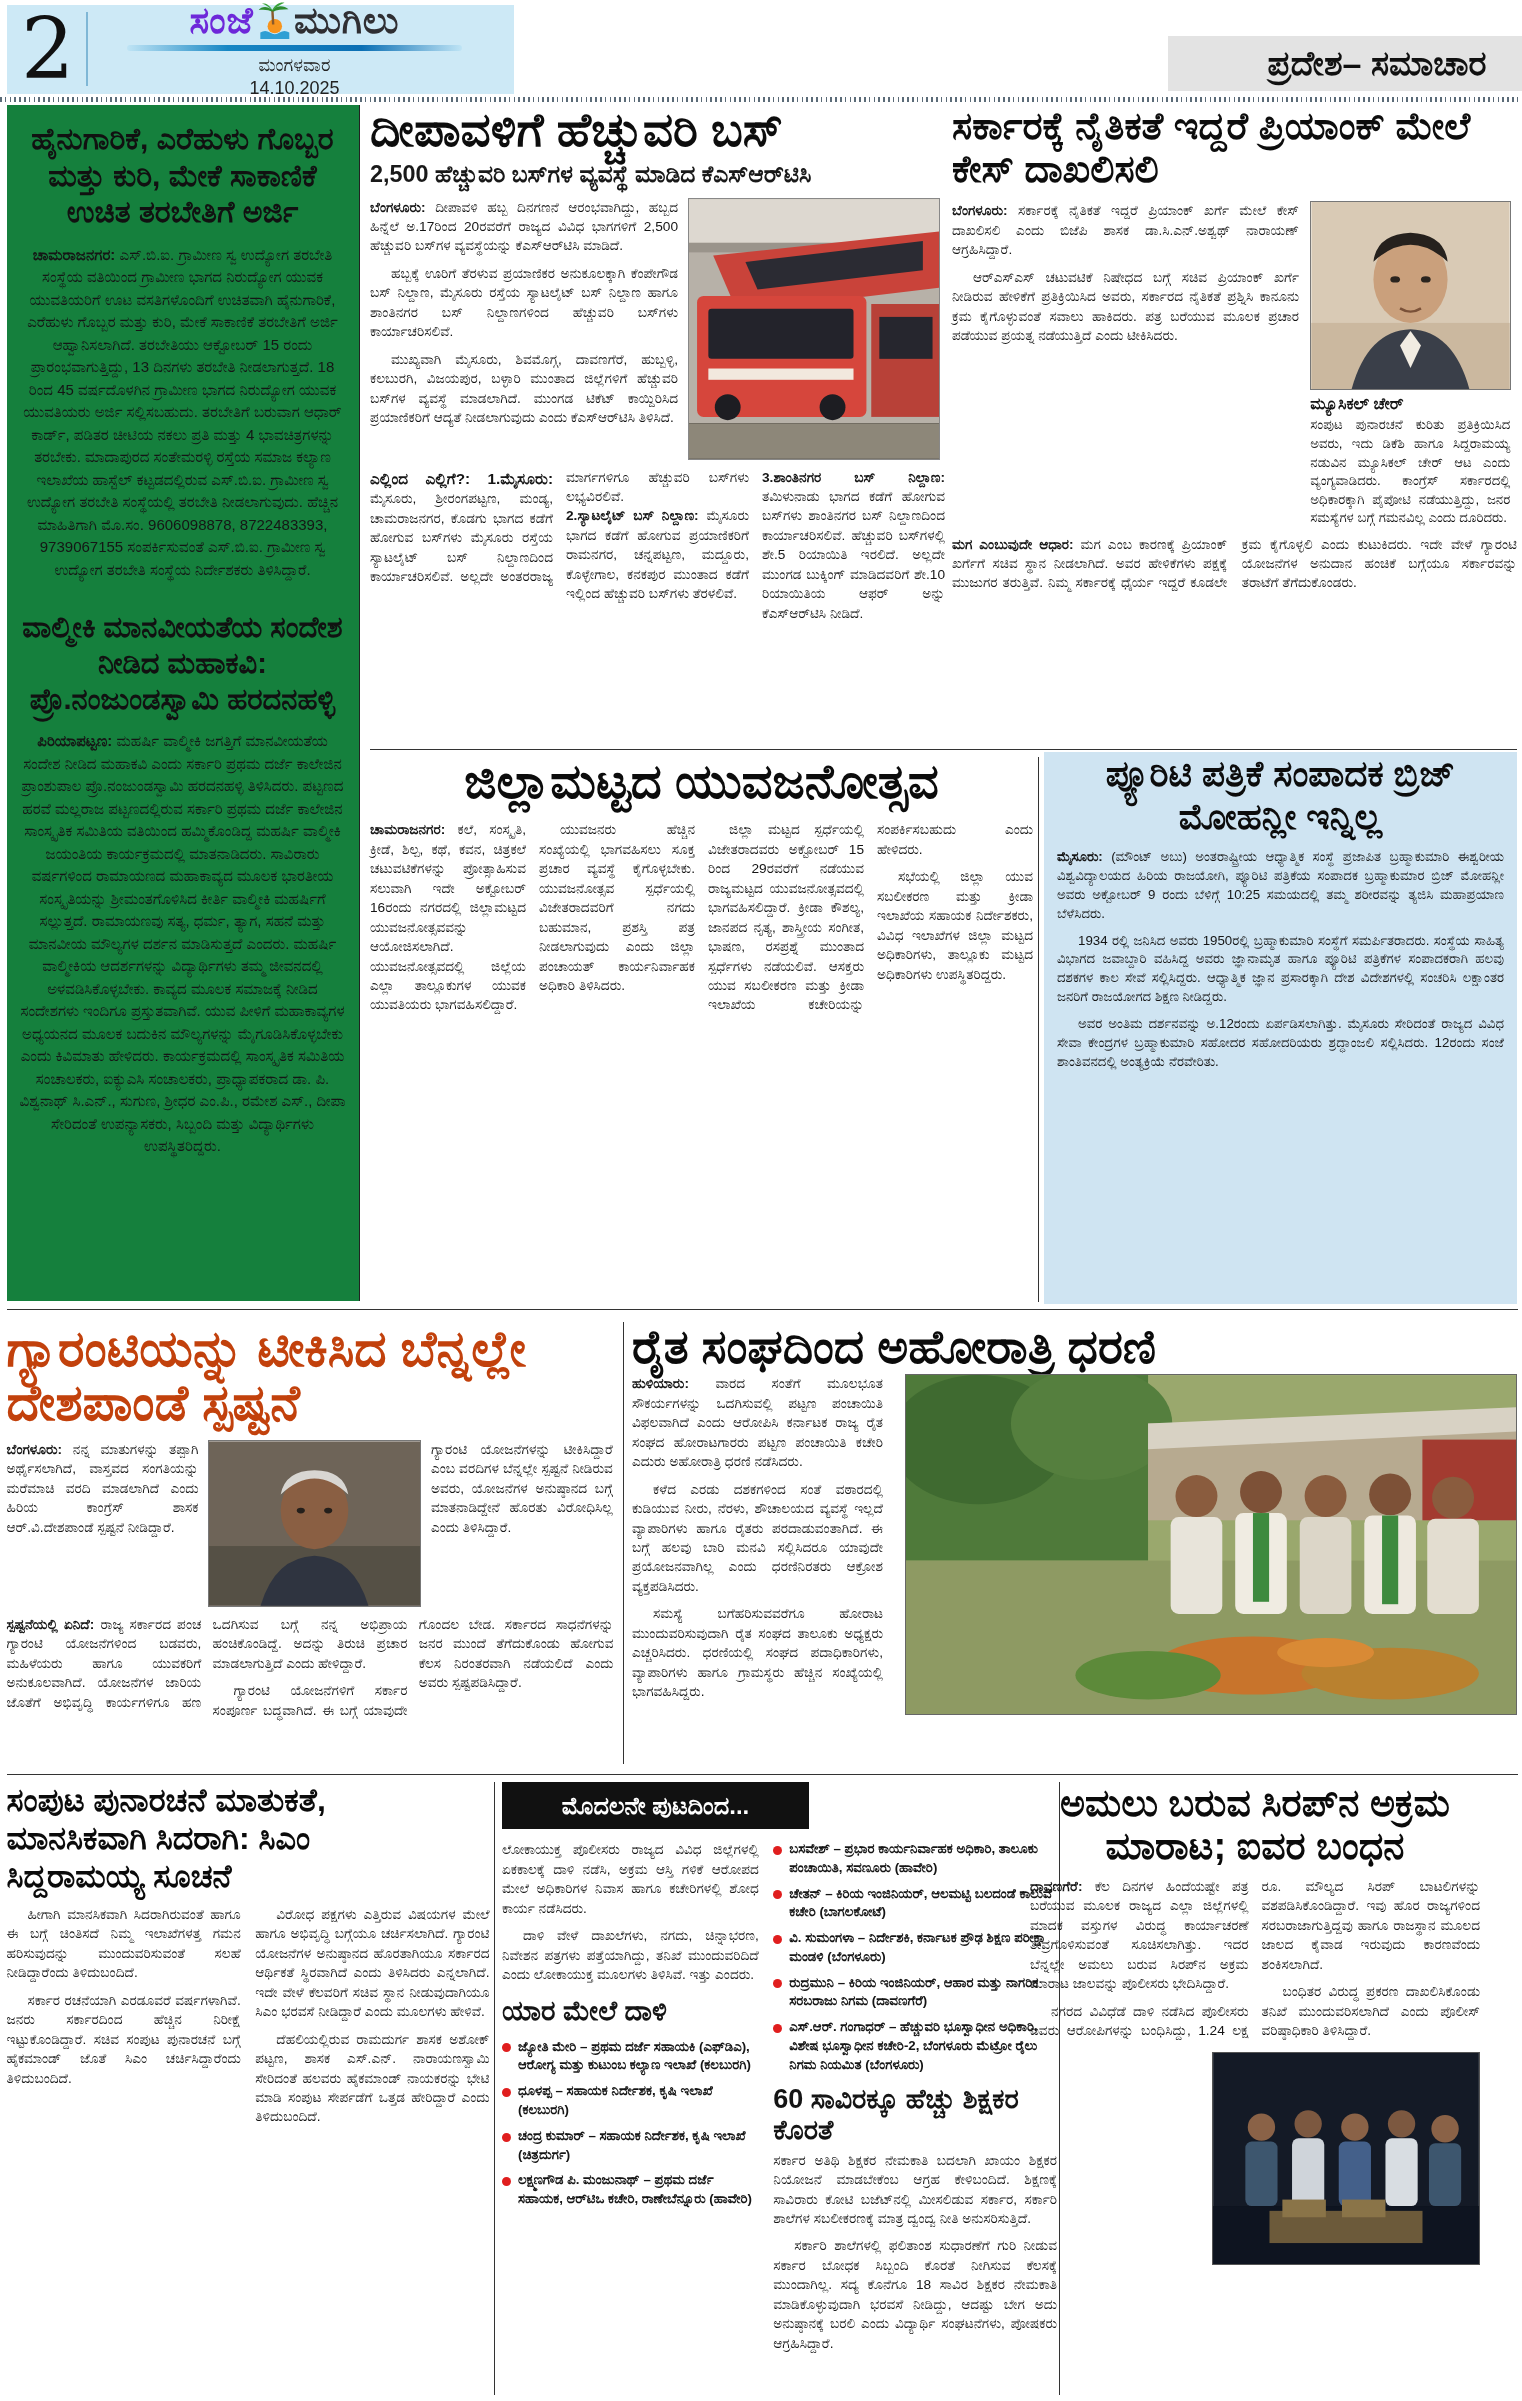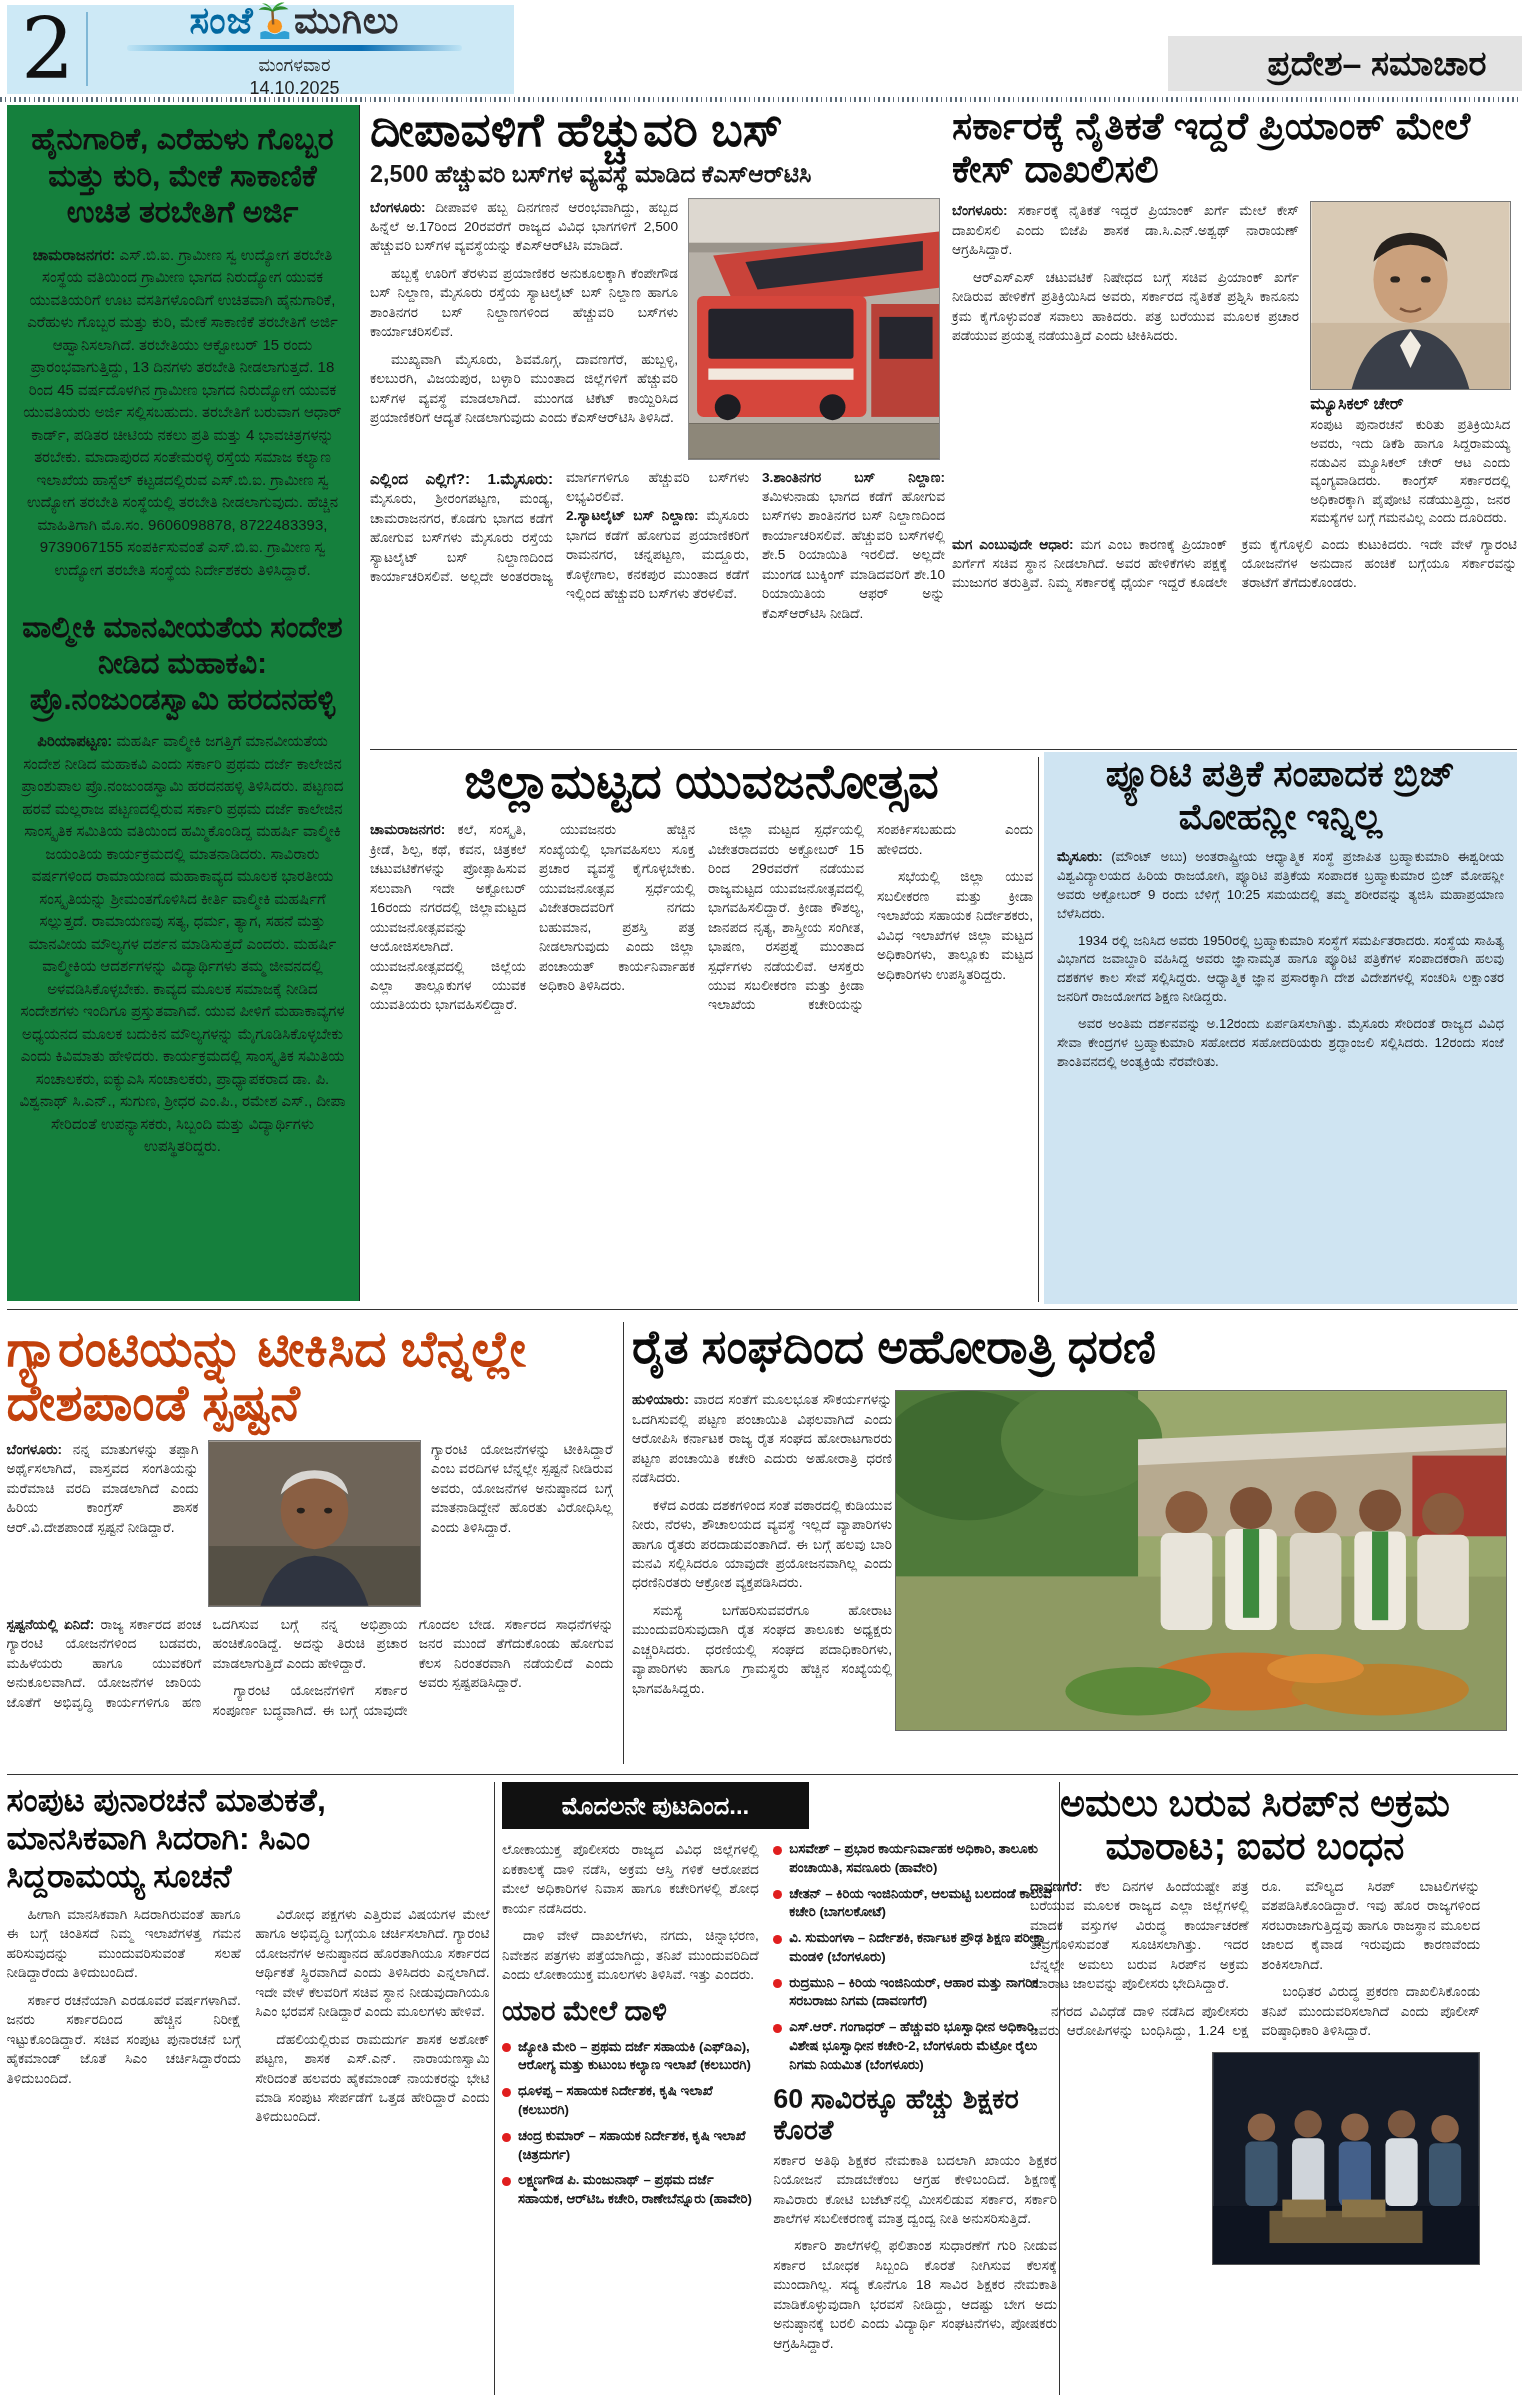--- a/index.html
+++ b/index.html
@@ -4,21 +4,21 @@
 <style>
   html,body{margin:0;padding:0;background:#fff;}
   body{width:1523px;height:2401px;overflow:hidden;font-family:"Liberation Sans",sans-serif;color:#151515;}
   .page{position:relative;width:1523px;height:2401px;background:#fff;}
   
   .masthead{position:absolute;left:6.5px;top:4.8px;width:507px;height:89px;background:#cde9f6;display:flex;align-items:center;}
   .pagenum{font-family:"DejaVu Serif",serif;font-size:84px;line-height:1;padding:0 11.3px 0 14.5px;color:#111;}
   .mast-divider{width:2.4px;height:74px;background:#7fb7d6;margin-right:11.3px;}
   .mast-center{flex:1;text-align:center;padding-right:24px;}
   .logo-line{display:flex;align-items:center;justify-content:center;gap:3.2px;}
-  .logo-a{font-size:37px;font-weight:bold;color:#0369a1;letter-spacing:0.8px;}
+  .logo-a{font-size:37px;font-weight:bold;color:#6d28d9;letter-spacing:0.8px;}
   .logo-b{font-size:37px;font-weight:bold;color:#2f2f33;letter-spacing:0.8px;}
   .logo-rule{height:5.6px;width:86%;margin:3.2px auto 4.8px auto;border-radius:3.2px;background:linear-gradient(90deg,#bfe4f5,#1787c4 30%,#0b6fb4 70%,#bfe4f5);}
   .mast-day{font-size:18px;color:#222;}
   .mast-date{font-size:18px;color:#222;margin-top:1.6px;}
   
   .section-label{position:absolute;left:1168px;top:36px;width:402px;height:55px;background:#e3e3e3;display:flex;align-items:center;justify-content:center;font-size:34px;font-weight:bold;color:#111;padding-left:8px;}
   .top-dotted{position:absolute;left:0;top:97px;width:1523px;height:4.8px;background:repeating-linear-gradient(90deg,#5b6b78 0 1.6px,transparent 1.6px 4.8px);}
   
   .vrule{position:absolute;width:0.8px;background:#333;}
   .hrule{position:absolute;height:0.8px;background:#333;}
@@ -63,21 +63,21 @@
   .guar{position:absolute;left:6.5px;top:1322px;width:607px;height:442px;}
   .guar-head{font-size:50px;font-weight:bold;line-height:1.08;color:#c2410c;}
   .guar-row{display:flex;gap:9.7px;margin-top:9.7px;}
   .guar-c1{width:192px;}
   .guar-photo{width:211px;height:165px;border:0.8px solid #777;flex:none;}
   .guar-c3{width:182px;}
   .guar-cols{margin-top:8px;column-count:3;column-gap:11.3px;}
   
   .dhar{position:absolute;left:623px;top:1322px;width:894px;height:442px;padding-left:8px;box-sizing:border-box;border-left:0.8px solid #333;}
   .dhar-head{font-size:47px;font-weight:bold;line-height:1.05;color:#0b0b0b;}
-  .dhar-row{display:flex;gap:3px;margin-top:19px;}
+  .dhar-row{display:flex;gap:22px;margin-top:3px;}
   .dhar-left{width:260px;}
   .dhar-photo{width:610px;height:339px;border:0.8px solid #666;flex:none;}
   
   .cabinet{position:absolute;left:6.5px;top:1782px;width:483px;height:613px;}
   .cab-head{font-size:32px;font-weight:bold;line-height:1.18;width:347px;color:#0b0b0b;}
   .cab-cols{margin-top:9.7px;column-count:2;column-gap:14.5px;}
   .cont{position:absolute;left:502px;top:1782px;width:555px;height:613px;}
   .cont-banner{width:307px;height:47px;background:#111;color:#fff;display:flex;align-items:center;justify-content:center;font-size:24px;font-weight:bold;}
   .cont-row{display:flex;gap:14.5px;margin-top:11.3px;}
   .cont-a{width:257px;}

